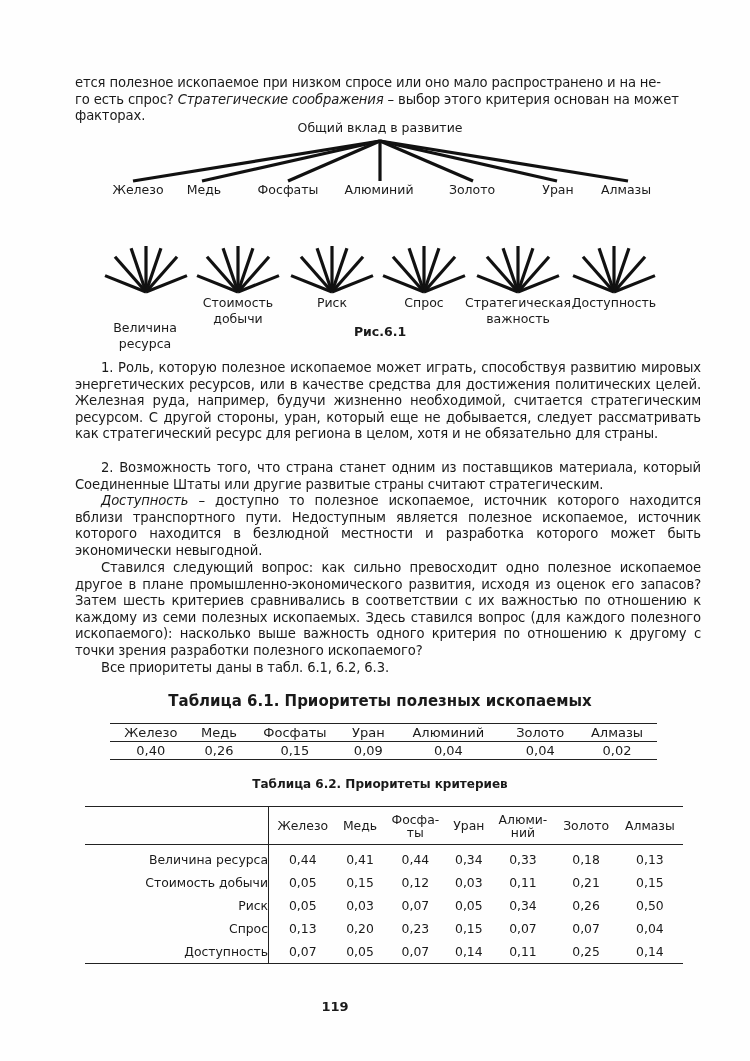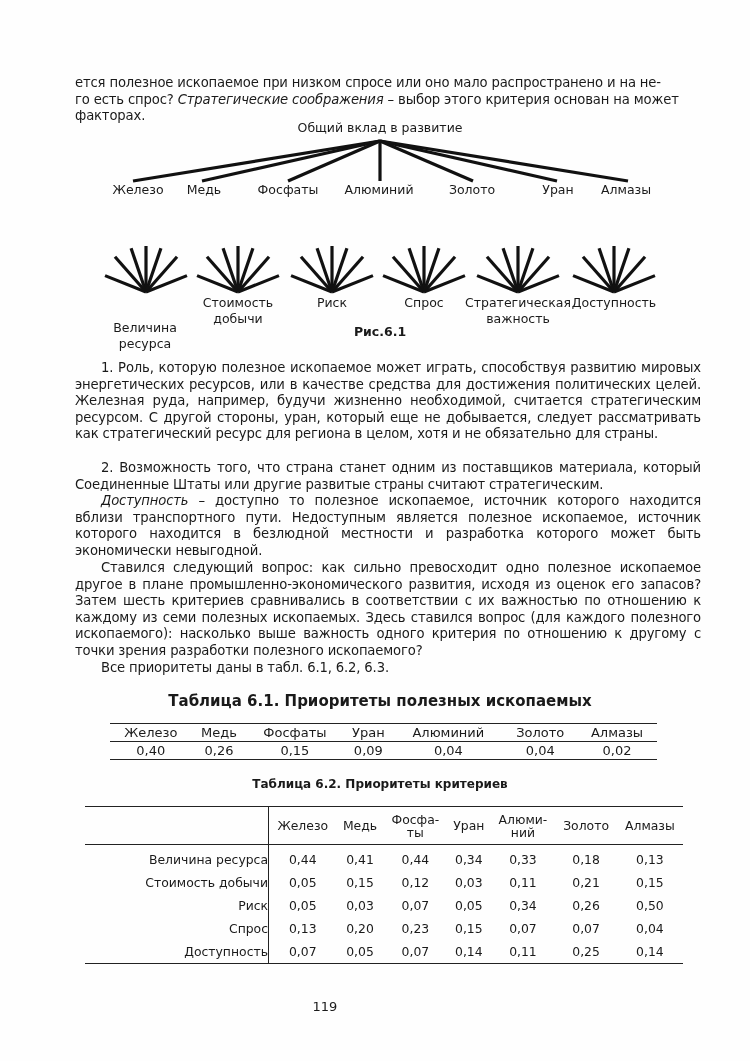--- a/index.html
+++ b/index.html
@@ -16,21 +16,21 @@
   .caption { position: absolute; font-weight: bold; font-size: 12.5px; text-align: center; white-space: nowrap; }
   table { border-collapse: collapse; position: absolute; font-size: 13px; }
   .t61 { left: 110px; top: 723px; width: 547px; border-top: 1.3px solid #222; border-bottom: 1.3px solid #222; }
   .t61 td { text-align: center; padding: 0; height: 17px; line-height: 16px; }
   .t61 tr.hdr td { border-bottom: 1.3px solid #222; }
   .t62 { left: 85px; top: 806px; width: 598px; border-top: 1.3px solid #222; border-bottom: 1.3px solid #222; font-size: 12.4px; }
   .t62 th { font-weight: normal; text-align: center; height: 37px; border-bottom: 1.3px solid #222; line-height: 13px; padding: 0 2px; }
   .t62 th.first, .t62 td.first { border-right: 1px solid #222; text-align: right; padding-left: 7px; width: 174px; }
   .t62 td { text-align: center; height: 23px; padding: 0; }
   .t62 tbody tr:first-child td { padding-top: 3px; }
-  .pagenum { position: absolute; left: 0; width: 650px; top: 999px; text-align: center; font-size: 13px; }
+  .pagenum { position: absolute; left: 10px; width: 650px; top: 999px; text-align: center; font-size: 13px; font-weight: bold; }
 </style>
 </head>
 <body>
 
 <div class="page">
 
   <div class="para" style="top:71px;">
     <div>ется полезное ископаемое при низком спросе или оно мало распространено и на не-</div>
     <div><span>го есть спрос? </span><i>Стратегические соображения</i><span> – выбор этого критерия основан на может</span></div>
     <div>факторах.</div>

